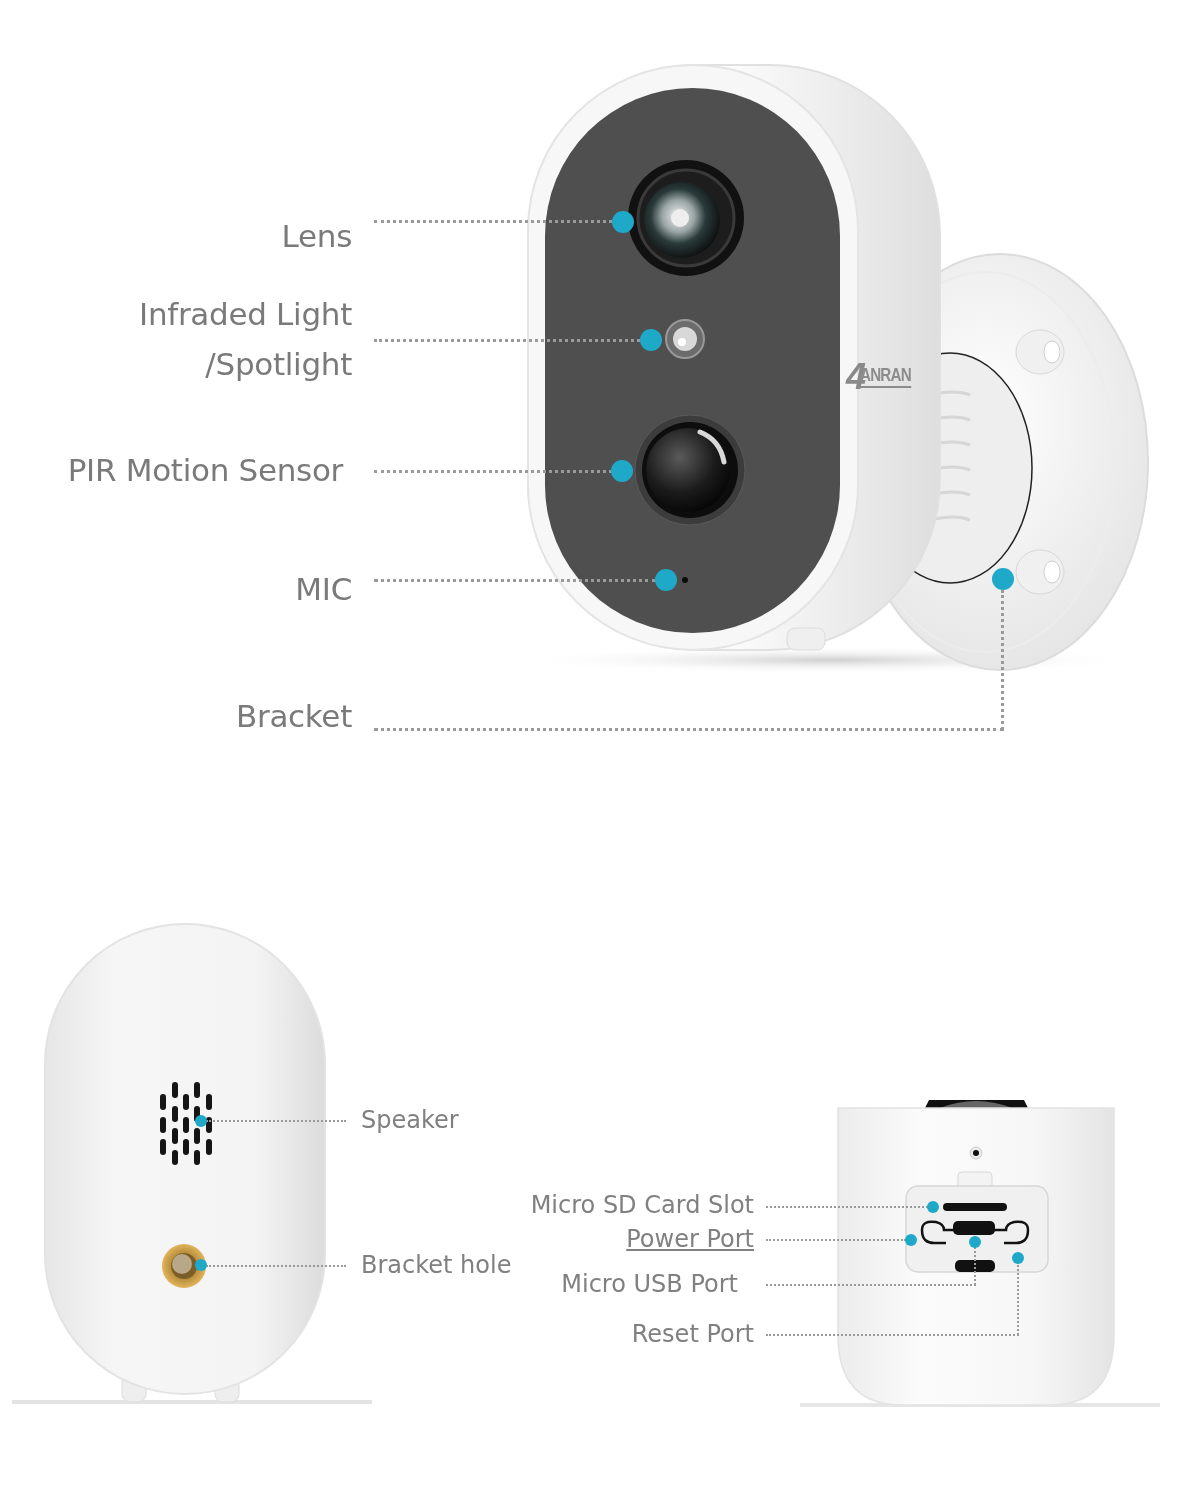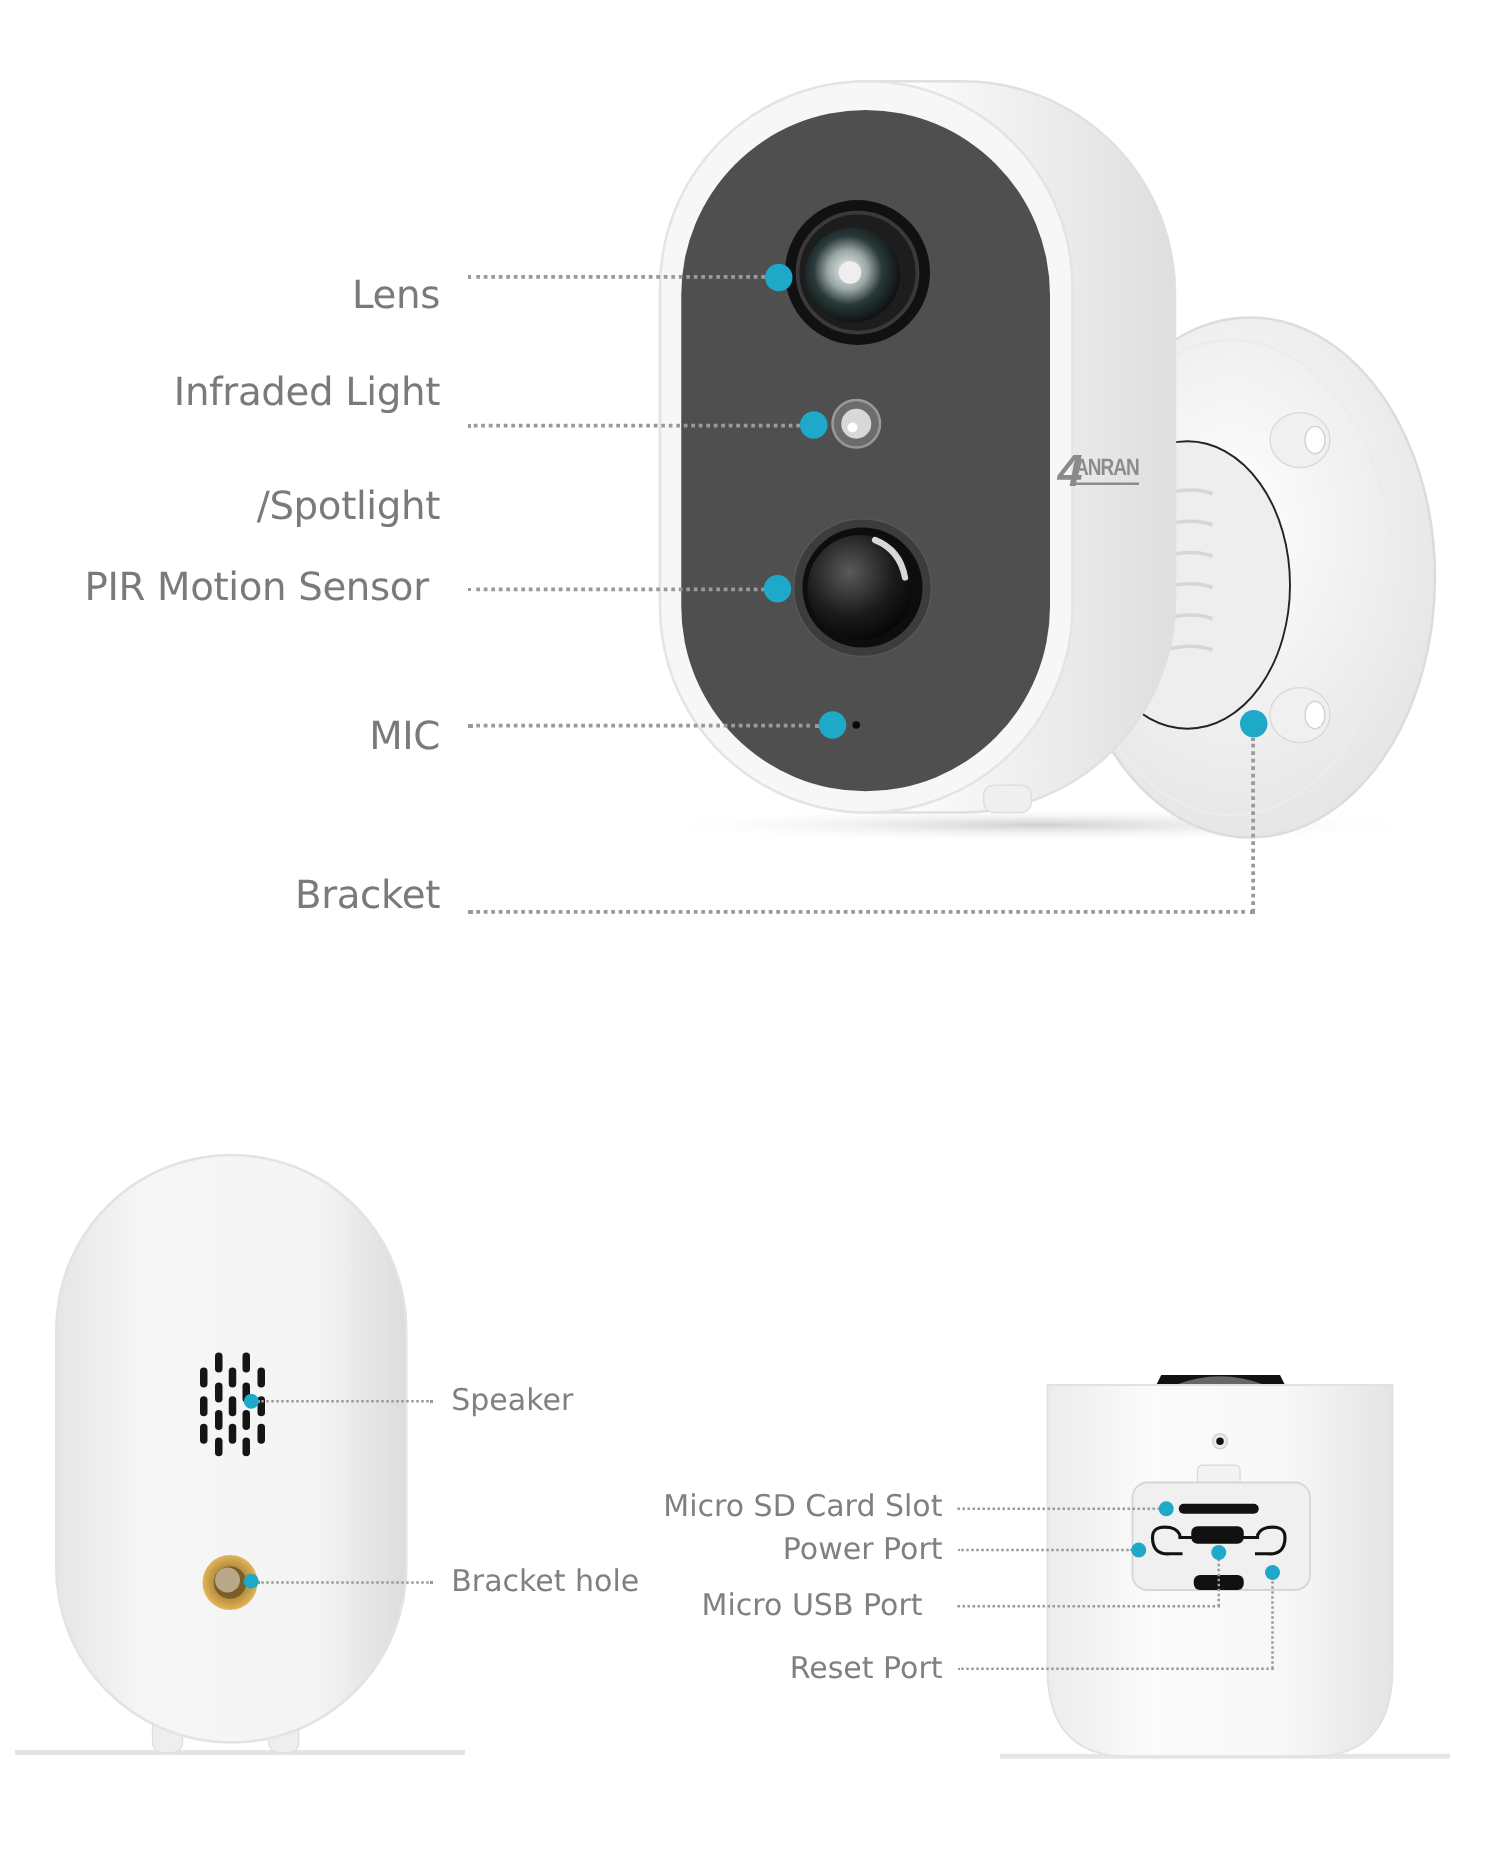--- a/index.html
+++ b/index.html
@@ -97,21 +97,21 @@
   <div class="abs" style="left:846px;top:360px;width:80px;height:36px;">
     <span style="position:absolute;left:0;top:-4px;font:italic bold 36px 'Liberation Sans',sans-serif;color:#8a8a8a;">4</span>
     <span style="position:absolute;left:14px;top:4px;font:bold 19px 'Liberation Sans Narrow','Liberation Sans',sans-serif;color:#8c8c8c;letter-spacing:-1px;border-bottom:2px solid #8c8c8c;line-height:22px;transform:scaleX(0.8);transform-origin:left;">ANRAN</span>
   </div>
 
   <div class="label big" style="right:848px;top:200px;margin-top:16px;">Lens</div>
   <div class="hdot" style="left:374px;top:220px;width:238px;"></div>
   <div class="marker mk-big" style="left:623px;top:222px;"></div>
 
   <div class="label big" style="right:848px;top:294px;">Infraded Light</div>
-  <div class="label big" style="right:848px;top:344px;margin-top:41px;">/Spotlight</div>
+  <div class="label big" style="right:848px;top:344px;">/Spotlight</div>
   <div class="hdot" style="left:374px;top:339px;width:266px;"></div>
   <div class="marker mk-big" style="left:651px;top:340px;"></div>
 
   <div class="label big" style="right:857px;top:450px;">PIR Motion Sensor</div>
   <div class="hdot" style="left:374px;top:470px;width:238px;"></div>
   <div class="marker mk-big" style="left:622px;top:471px;"></div>
 
   <div class="label big" style="right:848px;top:558px;margin-top:11px;">MIC</div>
   <div class="hdot" style="left:374px;top:579px;width:282px;"></div>
   <div class="marker mk-big" style="left:666px;top:580px;"></div>
@@ -210,21 +210,21 @@
     <path d="M122 140 q0 -10 14 -8 q8 2 8 8 l12 0 M122 140 q0 14 14 13 l10 0" stroke="#111" stroke-width="2.5" fill="none"></path>
     <path d="M228 140 q0 -10 -14 -8 q-8 2 -8 8 l-12 0 M228 140 q0 14 -14 13 l-10 0" stroke="#111" stroke-width="2.5" fill="none"></path>
 
     <rect x="155" y="170" width="40" height="12" rx="5" fill="#111"></rect>
   </svg>
 
   <div class="label small" style="right:446px;top:1194px;">Micro SD Card Slot</div>
   <div class="hdot thin" style="left:766px;top:1206px;width:162px;"></div>
   <div class="marker mk-small" style="left:933px;top:1207px;"></div>
 
-  <div class="label small" style="right:446px;top:1228px;">Power Port</div>
+  <div class="label small" style="right:446px;top:1228px;text-decoration:underline;">Power Port</div>
   <div class="hdot thin" style="left:766px;top:1239px;width:140px;"></div>
   <div class="marker mk-small" style="left:911px;top:1240px;"></div>
 
   <div class="label small" style="right:462px;top:1273px;">Micro USB Port</div>
   <div class="hdot thin" style="left:766px;top:1284px;width:210px;"></div>
   <div class="vdot thin" style="left:974px;top:1244px;height:41px;"></div>
   <div class="marker mk-small" style="left:975px;top:1242px;"></div>
 
   <div class="label small" style="right:446px;top:1323px;">Reset Port</div>
   <div class="hdot thin" style="left:766px;top:1334px;width:253px;"></div>

